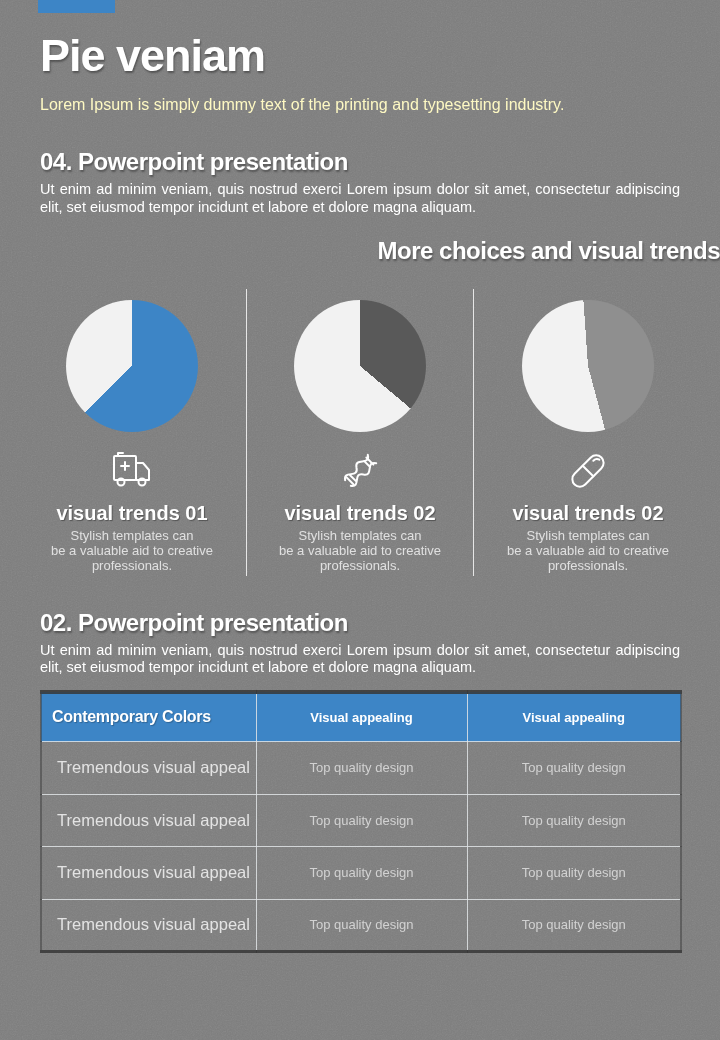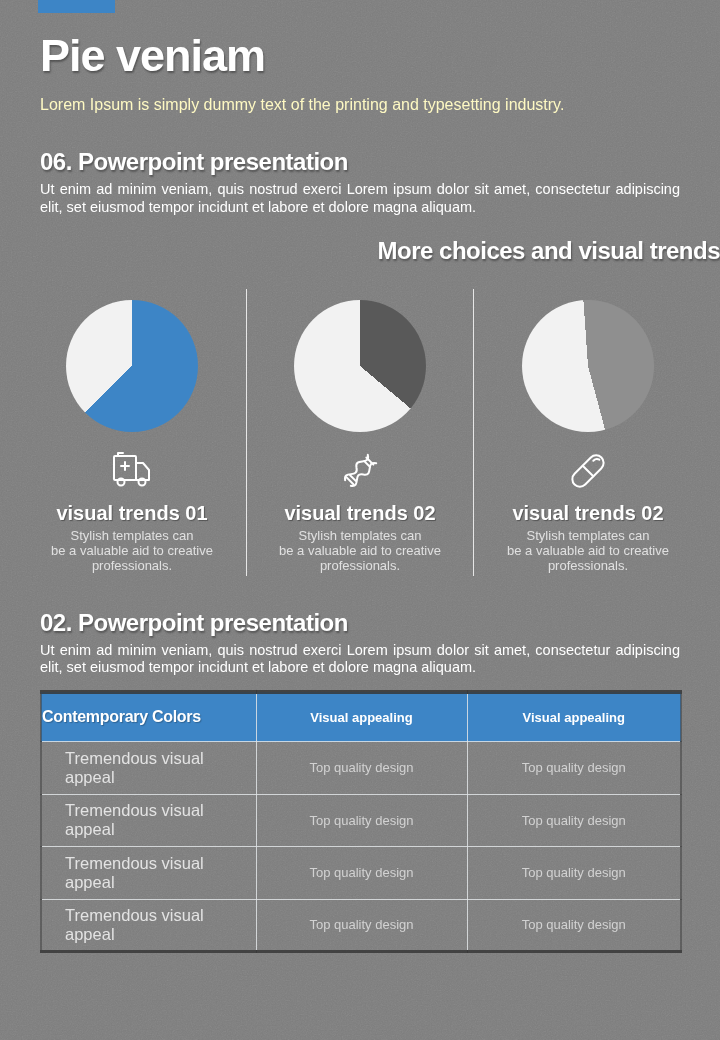--- a/index.html
+++ b/index.html
@@ -57,46 +57,46 @@
   .data-table {
     margin:13px 38px 0 40px; width:642px; border-collapse:collapse;
     border-top:4px solid rgba(55,55,55,0.85);
     border-bottom:3px solid rgba(55,55,55,0.85);
     border-left:2px solid rgba(60,60,60,0.5);
     border-right:2px solid rgba(60,60,60,0.5);
   }
   .data-table th, .data-table td { border:1px solid rgba(225,228,230,0.85); }
   .data-table th { background:var(--accent,#3d85c6); height:50px; color:#fff; }
   .data-table th.first {
-    text-align:left; font-size:16px; letter-spacing:-0.3px;
+    text-align:left; padding-left:10px; font-size:16px; letter-spacing:-0.3px;
     text-shadow:1px 1px 1px rgba(0,0,0,0.25);
   }
   .data-table th.rest { text-align:center; font-size:13px; }
   .data-table td { height:52.5px; }
-  .data-table td.first { text-align:left; padding-left:23px; font-size:16.5px; color:#e3e3e3; }
+  .data-table td.first { text-align:left; padding-left:15px; font-size:16.5px; color:#e3e3e3; }
   .data-table td.rest { text-align:center; font-size:13px; color:#d2d2d2; }
 </style>
 </head>
 <body style="--accent: #3d85c6; background: rgb(125, 125, 125);">
 
 <svg class="noise" width="720" height="1040">
   <filter id="grain">
       <feTurbulence type="fractalNoise" baseFrequency="0.8" numOctaves="2" stitchTiles="stitch"></feTurbulence>
       <feColorMatrix type="saturate" values="0"></feColorMatrix>
     </filter>
   <rect width="100%" height="100%" filter="url(#grain)" opacity="0.16"></rect>
 </svg>
 
 <div class="content">
   <div class="topbar"></div>
 
   <div class="h1">Pie veniam</div>
   <div class="subtitle">Lorem Ipsum is simply dummy text of the printing and typesetting industry.</div>
 
-  <div class="sec-heading">06. Powerpoint presentation</div>
+  <div class="sec-heading">04. Powerpoint presentation</div>
   <div class="sec-body">Ut enim ad minim veniam, quis nostrud exerci  Lorem ipsum dolor sit amet, consectetur adipiscing elit, set eiusmod tempor incidunt et labore et dolore magna aliquam.</div>
 
   <div class="showcase-title">More choices and visual trends</div>
 
   <div class="pie-grid">
 
     <div class="pie-col">
       <div class="pie" style="background: conic-gradient(rgb(61, 133, 198) 0deg, rgb(61, 133, 198) 225deg, rgb(242, 242, 242) 225deg, rgb(242, 242, 242) 360deg);"></div>
       <div class="icon-wrap">
         <svg width="48" height="42" viewBox="0 0 48 42" fill="none" stroke="#fff" stroke-width="2" stroke-linecap="round" stroke-linejoin="round">

